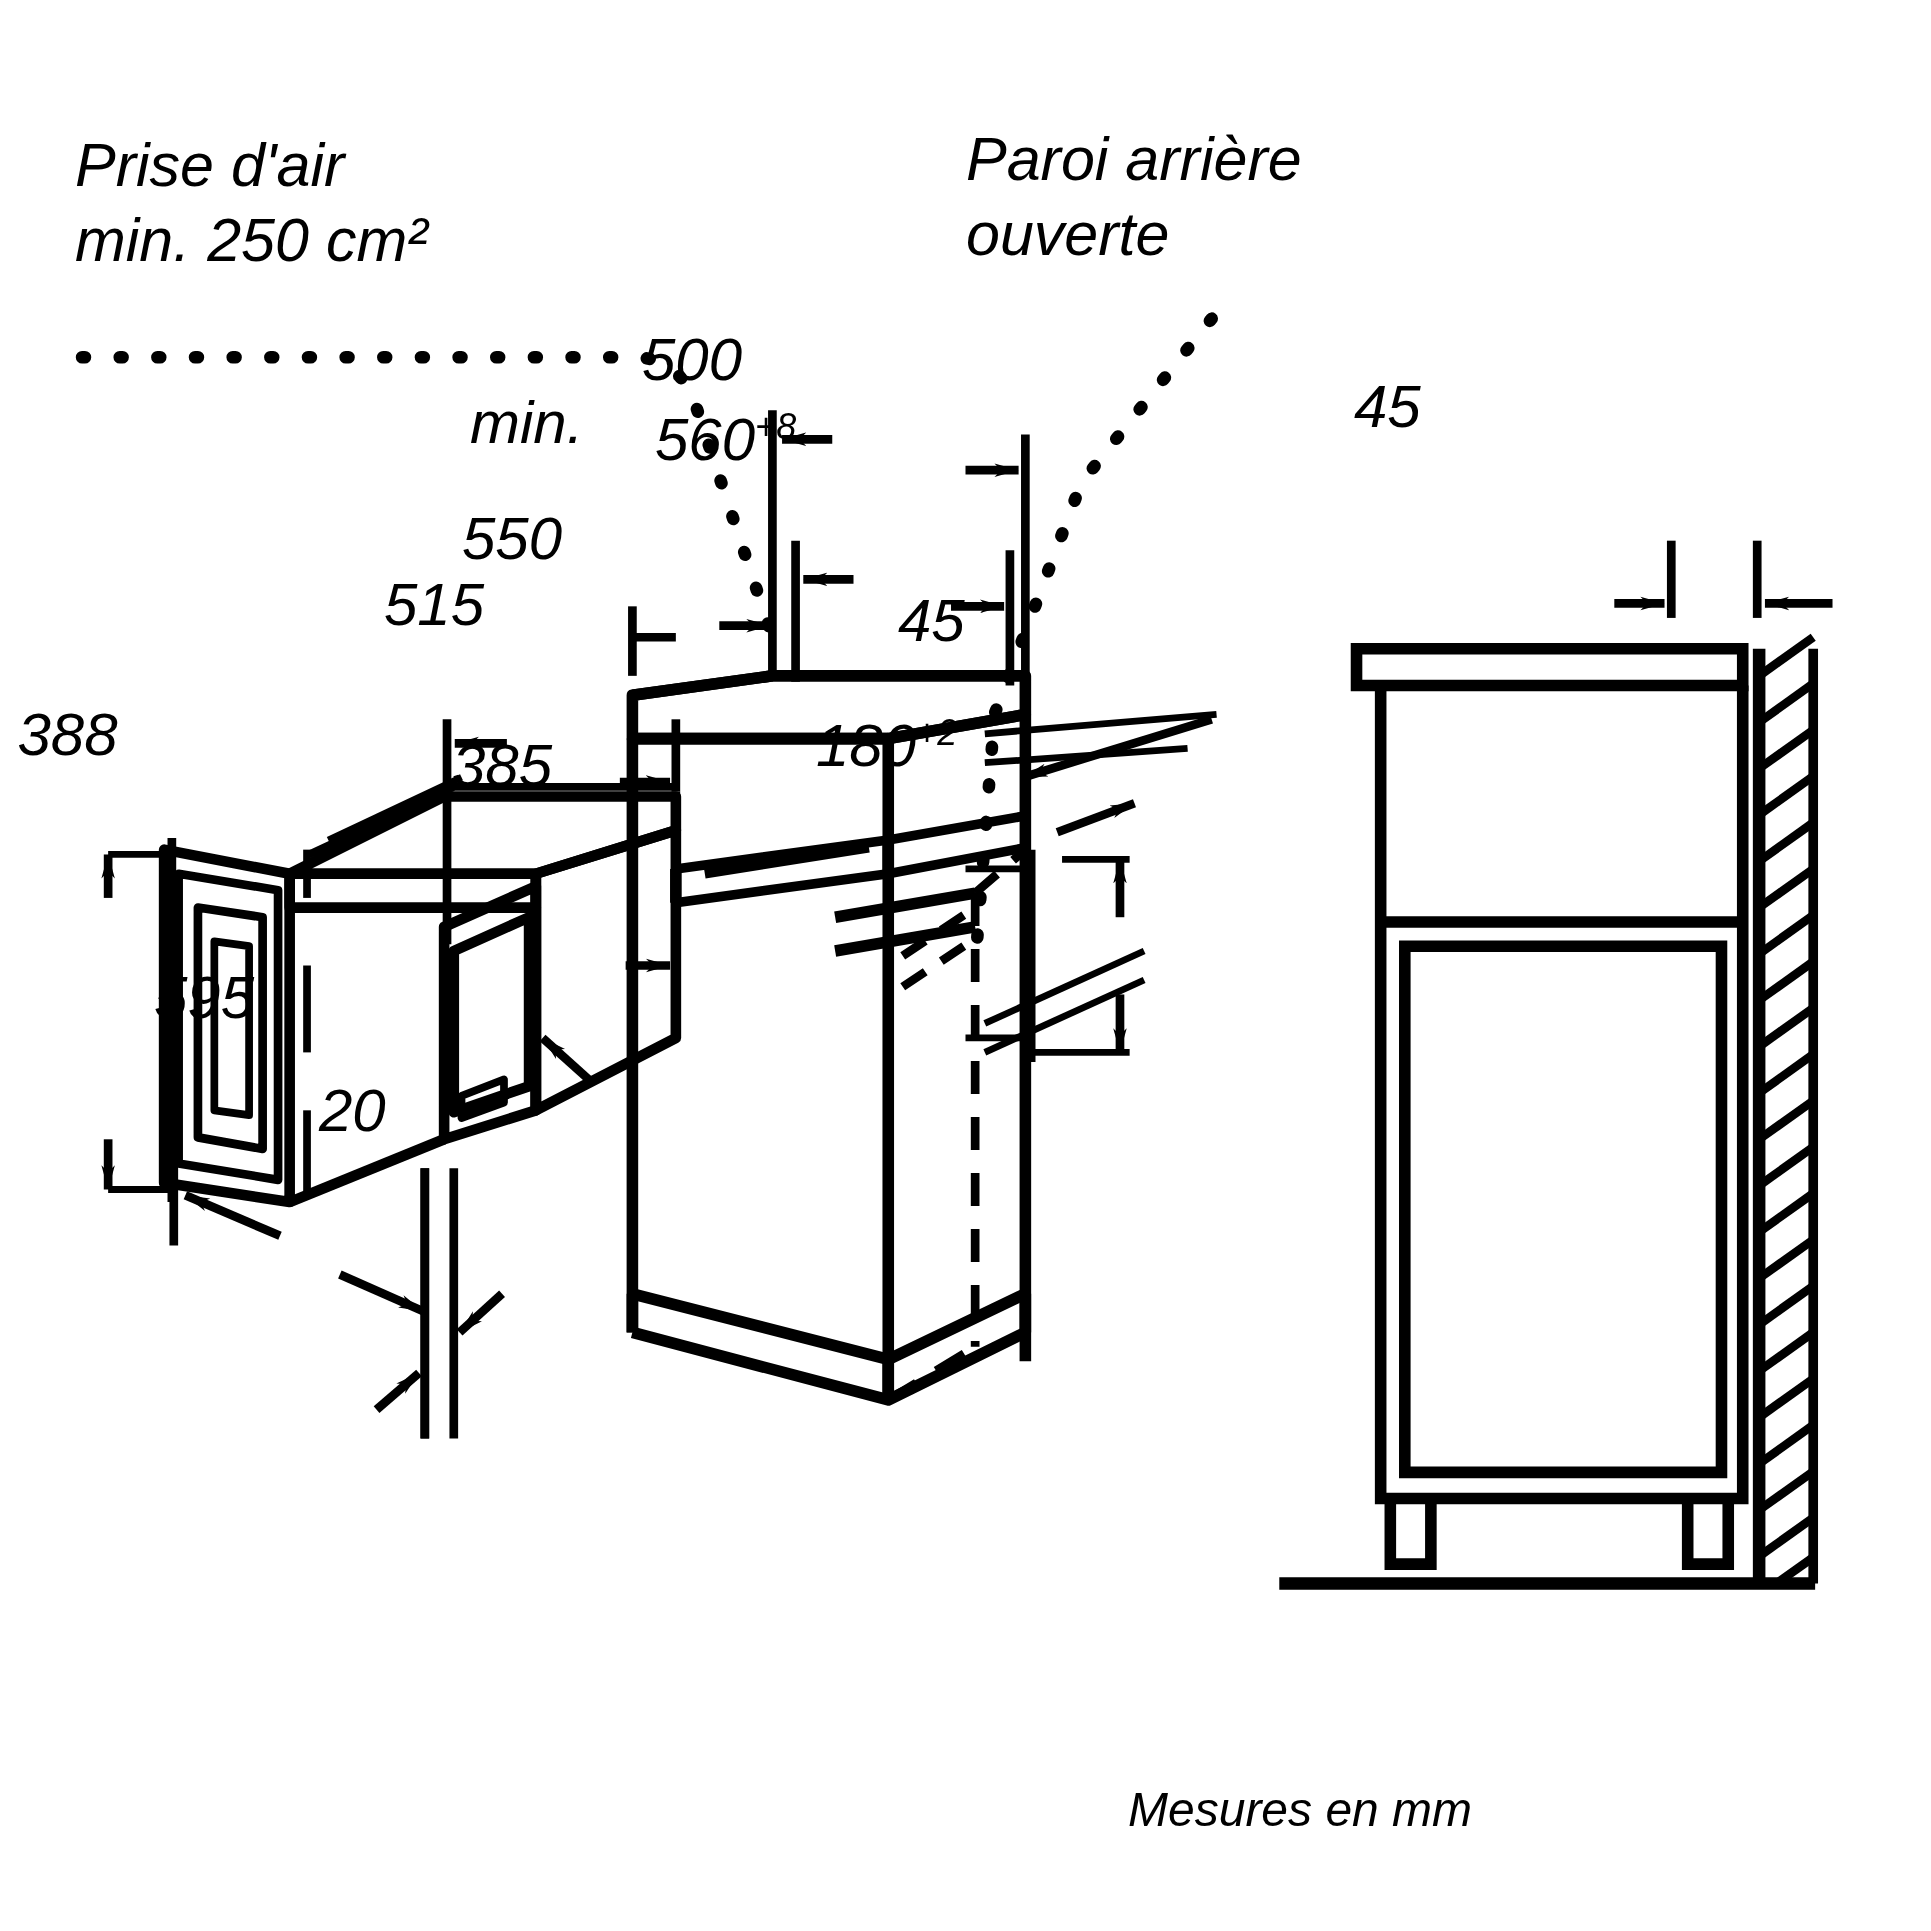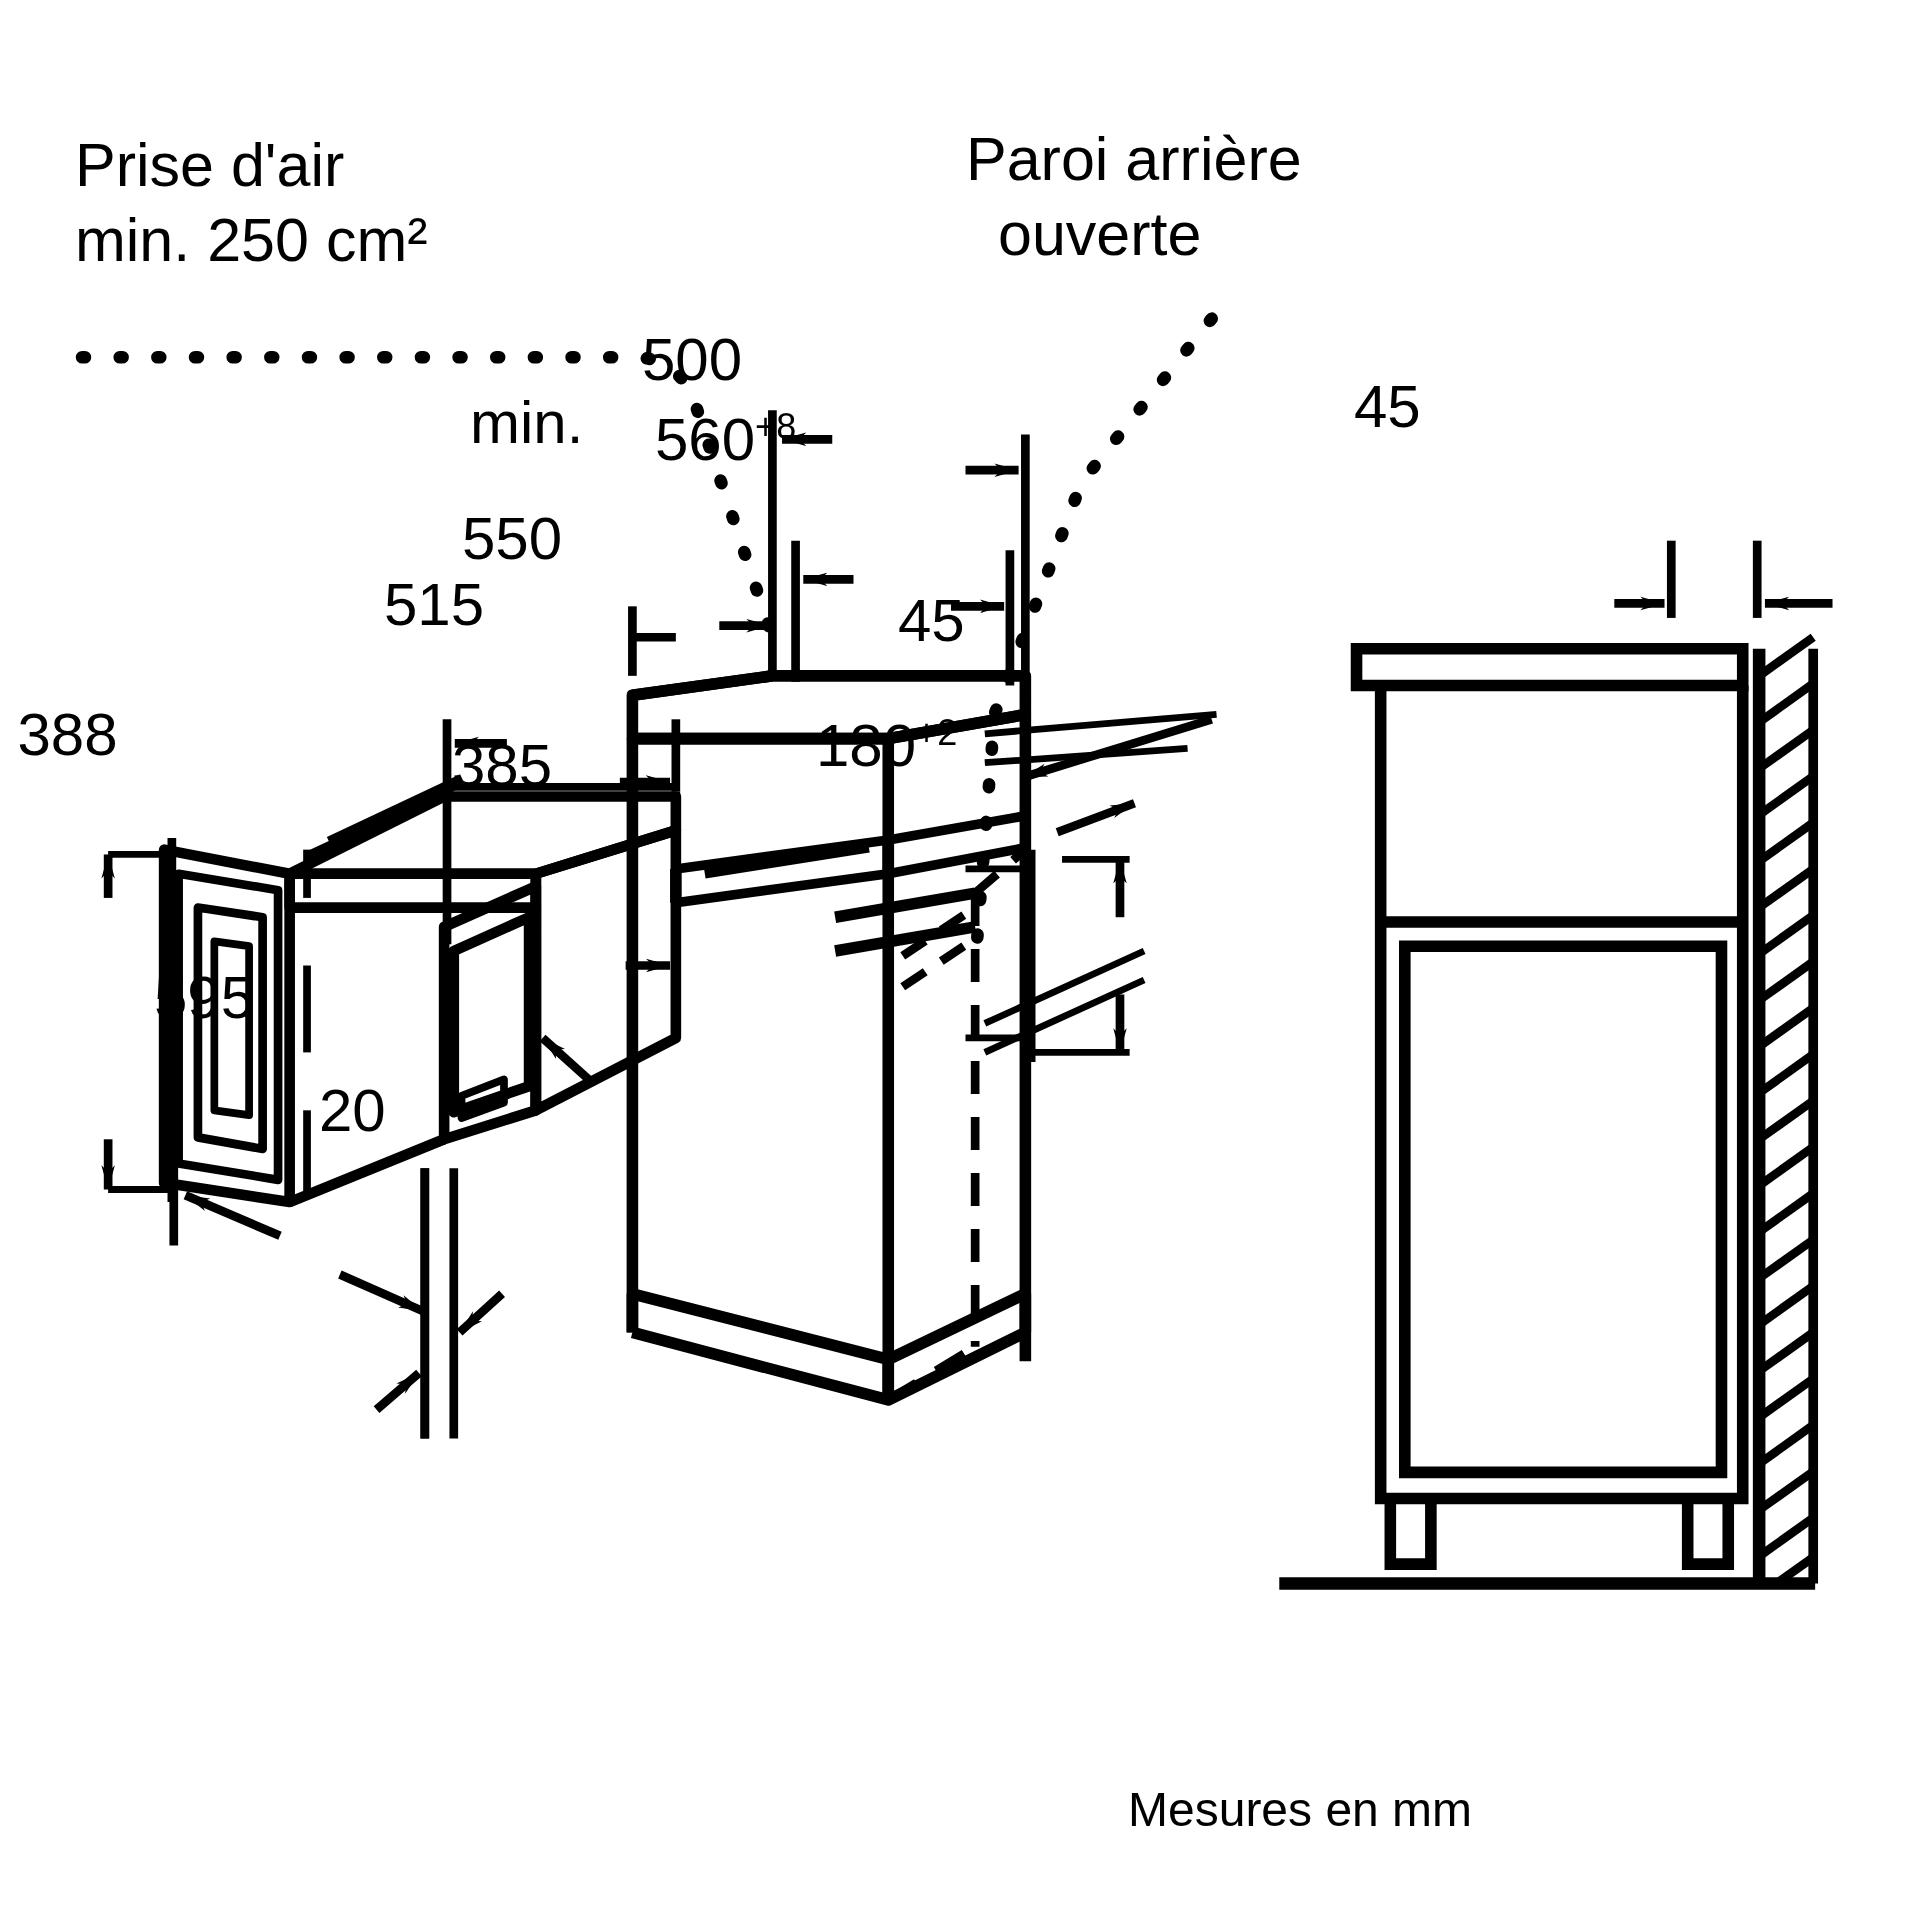--- a/index.html
+++ b/index.html
@@ -8,20 +8,21 @@
     background: #ffffff;
   }
   #root {
     position: relative;
     width: 1931px;
     height: 1931px;
     background: #ffffff;
     font-family: "Liberation Sans", sans-serif;
     color: #000000;
     overflow: hidden;
+    font-style: italic;
   }
   svg.diagram {
     position: absolute;
     left: 0;
     top: 0;
     width: 1931px;
     height: 1931px;
   }
   .lbl {
     position: absolute;
@@ -260,21 +261,21 @@
     </g>
 
   </svg>
 
   <div class="lbl note" style="left:75px; top:133px;">Prise d'air</div>
 
   <div class="lbl note" style="left:75px; top:208px;">min. 250 cm²</div>
 
   <div class="lbl note" style="left:966px; top:127px;">Paroi arrière</div>
 
-  <div class="lbl note" style="left:998px; top:202px;">ouverte</div>
+  <div class="lbl note" style="left:966px; top:202px;">ouverte</div>
 
   <div class="lbl dim" style="left:642px; top:328px;">500</div>
 
   <div class="lbl dim" style="left:470px; top:391px;">min.</div>
 
   <div class="lbl dim" style="left:655px; top:408px;"><span>560</span><span class="sup">+8</span></div>
 
   <div class="lbl dim" style="left:462px; top:462px;margin-top:45px;">550</div>
 
   <div class="lbl dim" style="left:384px; top:573px;">515</div>

